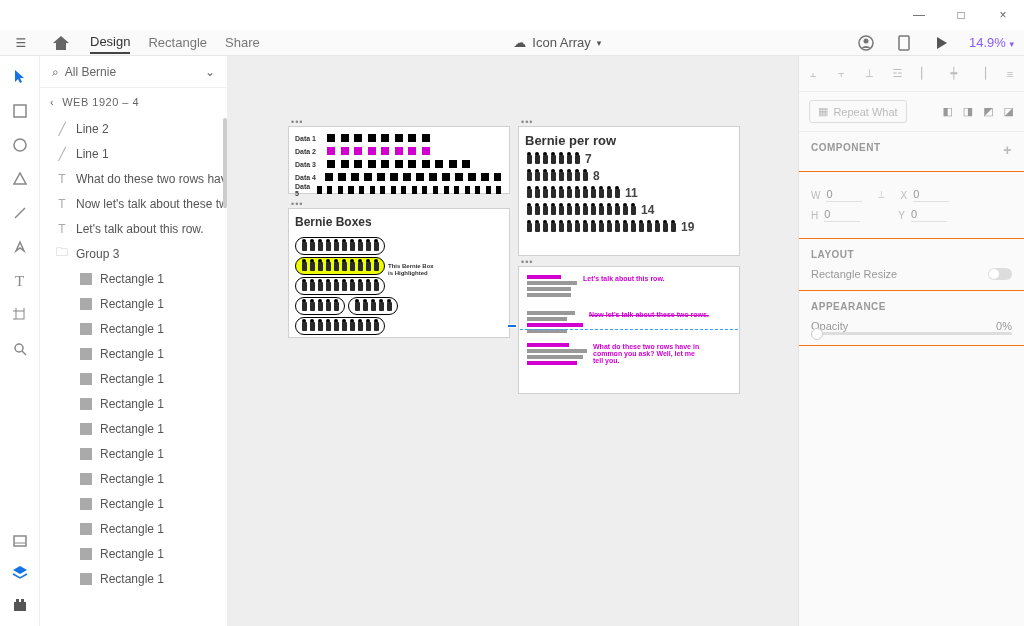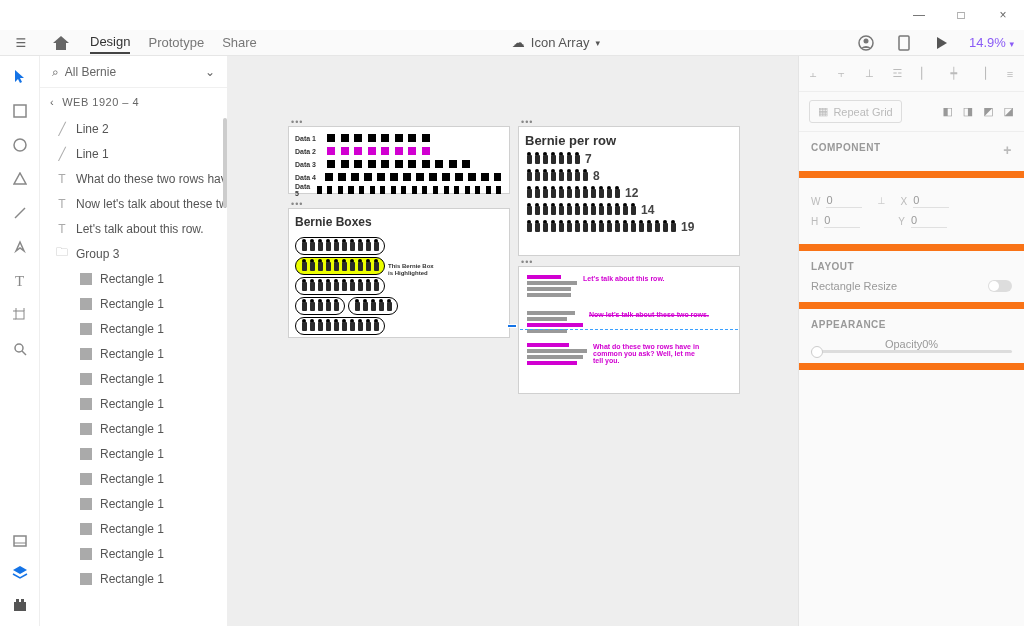--- a/index.html
+++ b/index.html
@@ -70,21 +70,21 @@
 .tblk .txt.strike{text-decoration:line-through}
 .dashline{border-top:1px dashed #3aa0ff;position:absolute;left:1px;right:1px;top:62px}
 
 .rpanel{width:226px;background:#fafafa;border-left:1px solid #e4e4e4;display:flex;flex-direction:column;color:#999;font-size:11px}
 .alignrow{height:36px;display:flex;align-items:center;border-bottom:1px solid #eee}
 .alignrow .ag{flex:1;display:flex;justify-content:space-around}
 .alignrow .ai{width:16px;height:14px;display:flex;align-items:center;justify-content:center;color:#bbb}
 .repeatrow{height:40px;display:flex;align-items:center;padding:0 10px;gap:12px;border-bottom:1px solid #eee}
 .repeatbtn{border:1px solid #ddd;border-radius:3px;padding:4px 8px;display:flex;align-items:center;gap:5px;color:#bbb;font-size:11px}
 .boolops{display:flex;gap:10px;margin-left:auto}
-.sect{padding:10px 12px;border-bottom:7px solid #f97316}
+.sect{padding:10px 12px;border-bottom:1px solid #f97316}
 .sect h4{font-size:10px;letter-spacing:.5px;color:#999;margin-bottom:8px}
 .sect .plus{float:right;color:#bbb;font-size:14px}
 .xyrow{display:flex;gap:12px;font-size:11px;margin:6px 0}
 .xyf{display:flex;align-items:center;gap:6px}
 .xyf .lab{color:#bbb;font-size:10px}
 .xyf .val{width:36px;border-bottom:1px solid #e0e0e0;padding-bottom:1px}
 .lockicon{width:14px;height:14px;display:flex;align-items:center;justify-content:center;color:#ccc;font-size:10px}
 .toggle{width:24px;height:12px;border-radius:6px;background:#ddd;margin-left:auto;position:relative}
 .toggle::after{content:"";position:absolute;width:10px;height:10px;background:#fff;border-radius:50%;top:1px;left:1px}
 .slider{flex:1;height:3px;background:#ddd;border-radius:2px;position:relative}
@@ -101,21 +101,21 @@
 
 <div class="topbar">
   <div class="nav">
     <div class="iconbtn">☰</div>
     <div class="iconbtn">
       <svg width="16" height="14" viewBox="0 0 16 14">
           <path d="M8 0 L16 7 H13 V14 H3 V7 H0 Z" fill="#666"></path>
         </svg>
     </div>
     <div class="tab active">Design</div>
-    <div class="tab">Prototype</div>
+    <div class="tab">Rectangle</div>
     <div class="tab">Share</div>
   </div>
   <div class="docname">
     <span>☁</span>
     <span>Icon Array</span>
     <span style="font-size:9px">▾</span>
   </div>
   <div class="right">
     <div class="iconbtn">
       <svg width="16" height="16" viewBox="0 0 16 16">
@@ -484,21 +484,21 @@
             <span class="bernie"></span>
             <span class="bernie"></span>
             <span class="bernie"></span>
             <span class="bernie"></span>
             <span class="bernie"></span>
             <span class="bernie"></span>
             <span class="bernie"></span>
             <span class="bernie"></span>
             <span class="bernie"></span>
             <span class="bernie"></span>
-            <span class="cnt">12</span>
+            <span class="cnt">11</span>
           </div>
           <div class="brow">
             <span class="bernie"></span>
             <span class="bernie"></span>
             <span class="bernie"></span>
             <span class="bernie"></span>
             <span class="bernie"></span>
             <span class="bernie"></span>
             <span class="bernie"></span>
             <span class="bernie"></span>
@@ -579,21 +579,21 @@
       <div class="ag">
         <div class="ai">▏</div>
         <div class="ai">┿</div>
         <div class="ai">▕</div>
         <div class="ai">≡</div>
       </div>
     </div>
     <div class="repeatrow">
       <div class="repeatbtn">
         <span>▦</span>
-        <span>Repeat Grid</span>
+        <span>Repeat What</span>
       </div>
       <div class="boolops">
         <div class="ai">◧</div>
         <div class="ai">◨</div>
         <div class="ai">◩</div>
         <div class="ai">◪</div>
       </div>
     </div>
     <div class="sect">
       <h4><span>COMPONENT</span><span class="plus">+</span></h4>
@@ -624,20 +624,20 @@
     </div>
     <div class="sect">
       <h4>LAYOUT</h4>
       <div style="display:flex;align-items:center">
         <span>Rectangle Resize</span>
         <div class="toggle"></div>
       </div>
     </div>
     <div class="sect">
       <h4>APPEARANCE</h4>
-      <div style="display:flex;justify-content:center;">
+      <div style="display:flex;justify-content:space-between;">
         <span>Opacity</span>
         <span>0%</span>
       </div>
       <div class="slider"></div>
     </div>
   </div>
 </div>
 
 </body></html>

